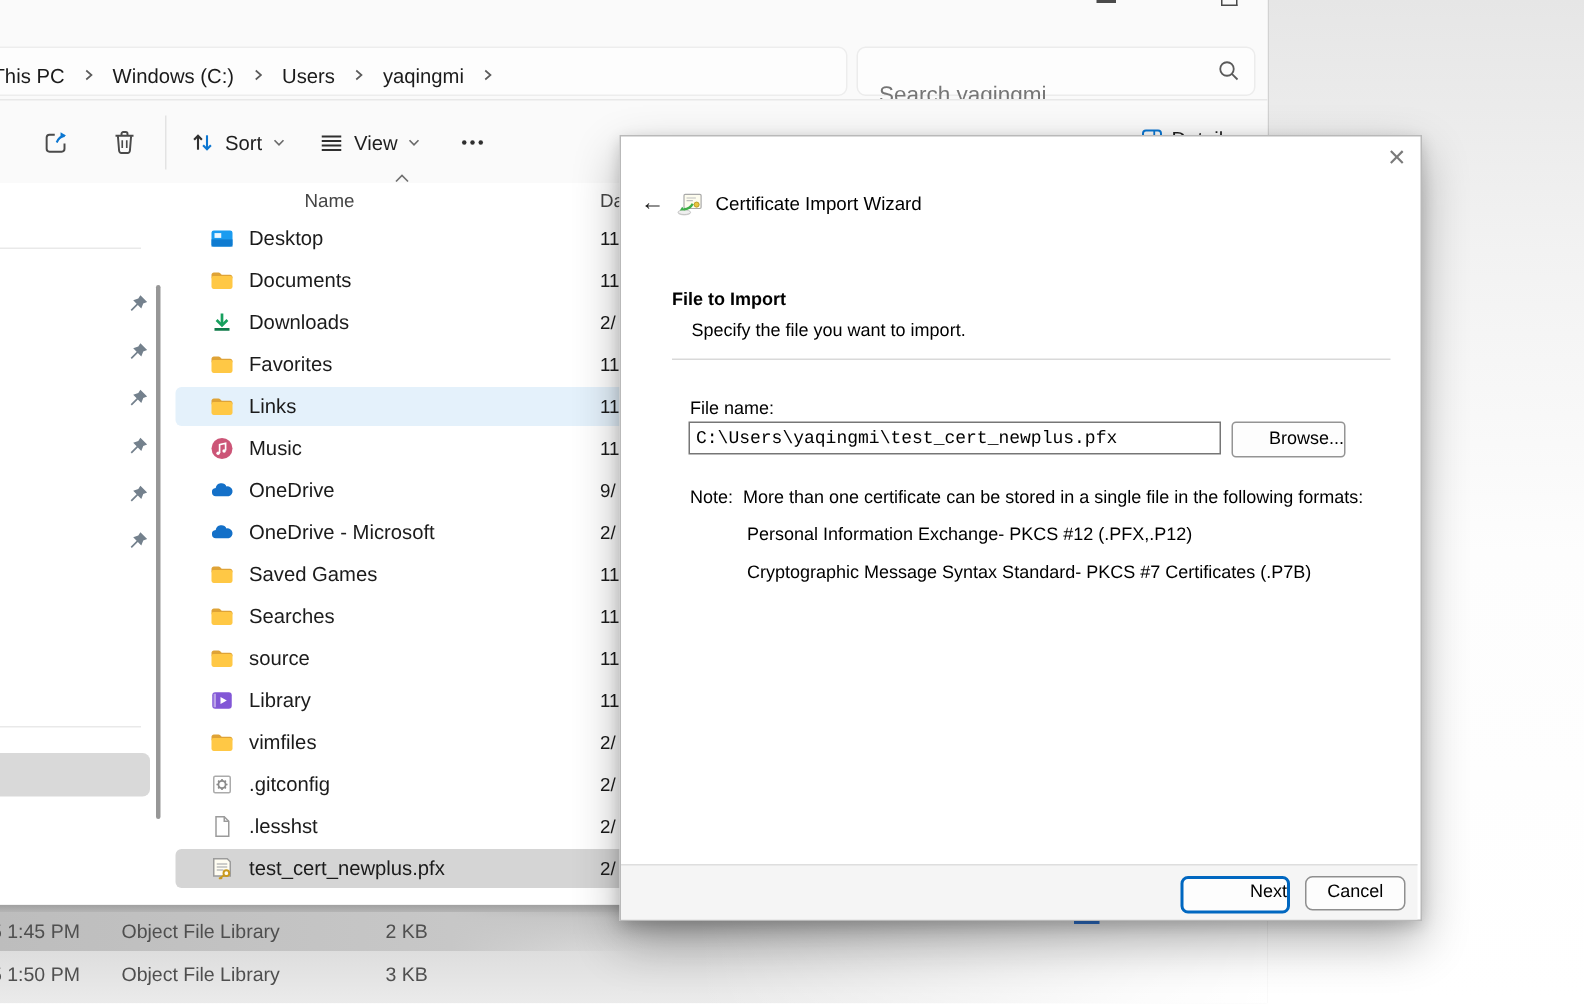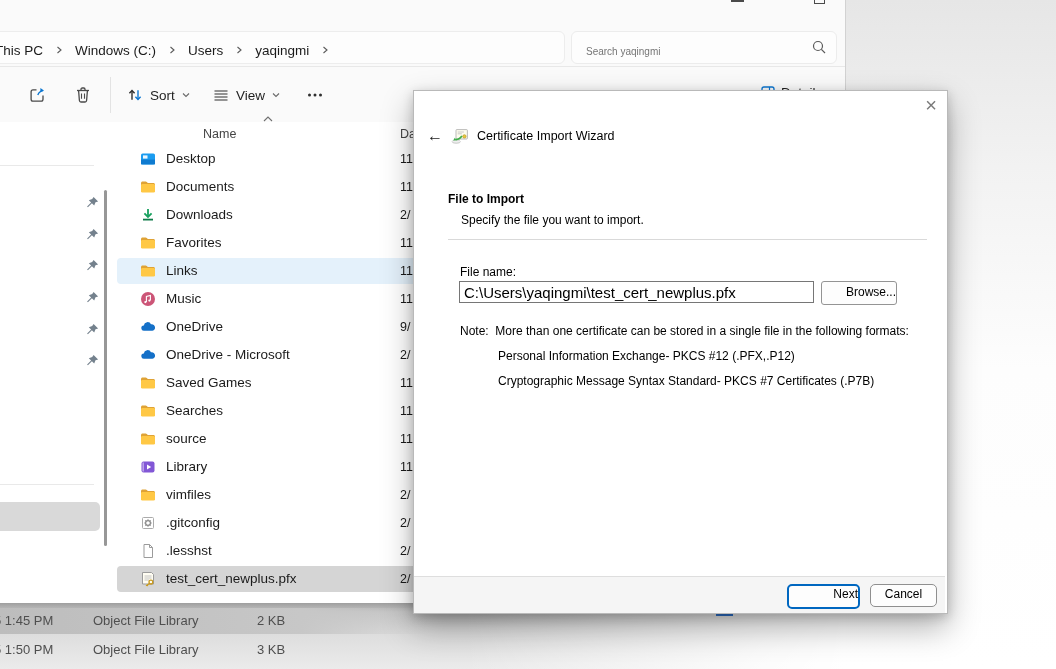--- a/index.html
+++ b/index.html
@@ -13,40 +13,40 @@
 
   
   .bottom-strip{left:0;top:603px;width:845px;height:66px;
     background:
       linear-gradient(90deg,rgba(255,255,255,0) 55%,rgba(255,255,255,.85) 90%,#fff 100%),
       linear-gradient(180deg,#9f9f9f 0,#c6c6c6 9px,#dddddd 30px,#ebebeb 66px);}
   .bg-row{left:0;height:26px;width:430px;color:#4f4f4f;font-size:13px;}
   .bg-row.sel{background:linear-gradient(90deg,#bdbdbd,#c7c7c7 70%,rgba(199,199,199,0));}
   .bg-row span{position:absolute;top:5px;white-space:nowrap;}
   .bg-time{left:-6px;}
-  .bg-type{left:93px;text-align:center;}
+  .bg-type{left:81px;text-align:center;}
   .bg-size{left:257px;}
   .blue-frag{left:716px;top:606px;width:17px;height:10px;background:#2f74cf;}
 
   
   .explorer{left:0;top:0;width:845px;height:603px;background:#fff;
     border-right:1px solid #d2d2d2;}
   .titlebar{left:0;top:0;width:845px;height:28px;background:#fafafa;}
   .win-min{left:731px;top:0;width:13px;height:2px;background:#4a4a4a;}
   .win-max{left:814px;top:0;width:9px;height:3px;border:1.5px solid #4a4a4a;border-top:none;}
   .addressbar{left:0;top:28px;width:845px;height:38px;background:#fafafa;}
   .addr-box{left:-20px;top:3px;width:583px;height:31px;background:#fdfdfd;
     border:1px solid #ededed;border-radius:6px;}
   .breadcrumb{left:0;top:12px;height:20px;display:flex;align-items:center;color:#1b1b1b;font-size:13.5px;}
   .crumb{padding:0 2px;white-space:nowrap;cursor:default;}
   .crumb-chev{padding:0 9px;display:flex;align-items:center;}
   .searchbox{left:571px;top:3px;width:264px;height:31px;background:#fdfdfd;
     border:1px solid #ececec;border-radius:6px;}
-  .searchbox input{position:absolute;left:12px;top:4px;width:210px;height:29px;border:none;outline:none;
-    background:transparent;font-family:"Liberation Sans",sans-serif;font-size:10px;color:#a16207;}
+  .searchbox input{position:absolute;left:12px;top:16px;width:210px;height:29px;border:none;outline:none;
+    background:transparent;font-family:"Liberation Sans",sans-serif;font-size:15px;color:#a16207;}
   .search-ic{right:9px;top:7px;}
 
   .toolbar{left:0;top:66px;width:845px;height:56px;background:#fafafa;
     border-top:1px solid #e8e8e8;border-bottom:1px solid #e4e4e4;}
   .tb{display:flex;align-items:center;gap:6px;color:#1f1f1f;font-size:13.5px;height:30px;}
   .tb-share{left:27px;top:13px;}
   .tb-del{left:74px;top:13px;}
   .tb-sep{left:110px;top:10px;width:1px;height:36px;background:#e3e3e3;}
   .tb-sort{left:126px;top:13px;}
   .tb-view{left:212px;top:13px;}
@@ -79,21 +79,21 @@
     font-size:12px;color:#000;}
   .dlg-close{right:10px;top:4px;font-size:20px;color:#7a7a7a;line-height:20px;cursor:default;}
   .dlg-head{left:13px;top:36px;display:flex;align-items:center;gap:8px;}
   .dlg-back{font-size:16px;color:#1b1b1b;line-height:18px;}
   .dlg-title{font-size:12.5px;color:#000;}
   .dlg-h1{left:34px;top:101px;font-weight:bold;}
   .dlg-sub{left:47px;top:122px;}
   .dlg-div{left:34px;width:479px;top:148px;height:1px;background:#d9d9d9;}
   .dlg-fnlabel{left:46px;top:174px;}
   .dlg-input{left:45px;top:190px;width:345px;height:20px;border:1px solid #767676;background:#fff;
-    font-family:Liberation Sans, sans-serif;font-size:15px;padding:0 4px;outline:none;}
+    font-family:Liberation Mono, monospace;font-size:12px;padding:0 4px;outline:none;}
   .dlg-browse{left:407px;top:190px;width:74px;height:22px;border:1px solid #949494;border-radius:3px;
     background:#fdfdfd;font-family:"Liberation Sans",sans-serif;font-size:12px;text-align:right;line-height:20px;}
   .dlg-note{left:46px;top:233px;width:450px;white-space:pre-wrap;}
   .dlg-fmt{left:84px;white-space:nowrap;text-align:center;}
   .dlg-footer{left:0;top:485px;width:531px;height:36px;background:#f5f5f5;border-top:1px solid #dedede;}
   .btn{position:absolute;top:7px;height:21px;background:#fdfdfd;border-radius:5px;
     font-family:"Liberation Sans",sans-serif;font-size:12px;color:#000;text-align:center;line-height:19px;}
   .btn-next{left:373px;width:69px;border:2px solid #0067c0;line-height:17px;text-align:right;}
   .btn-cancel{left:456px;width:65px;border:1px solid #8f8f8f;}
   svg{display:block;}

